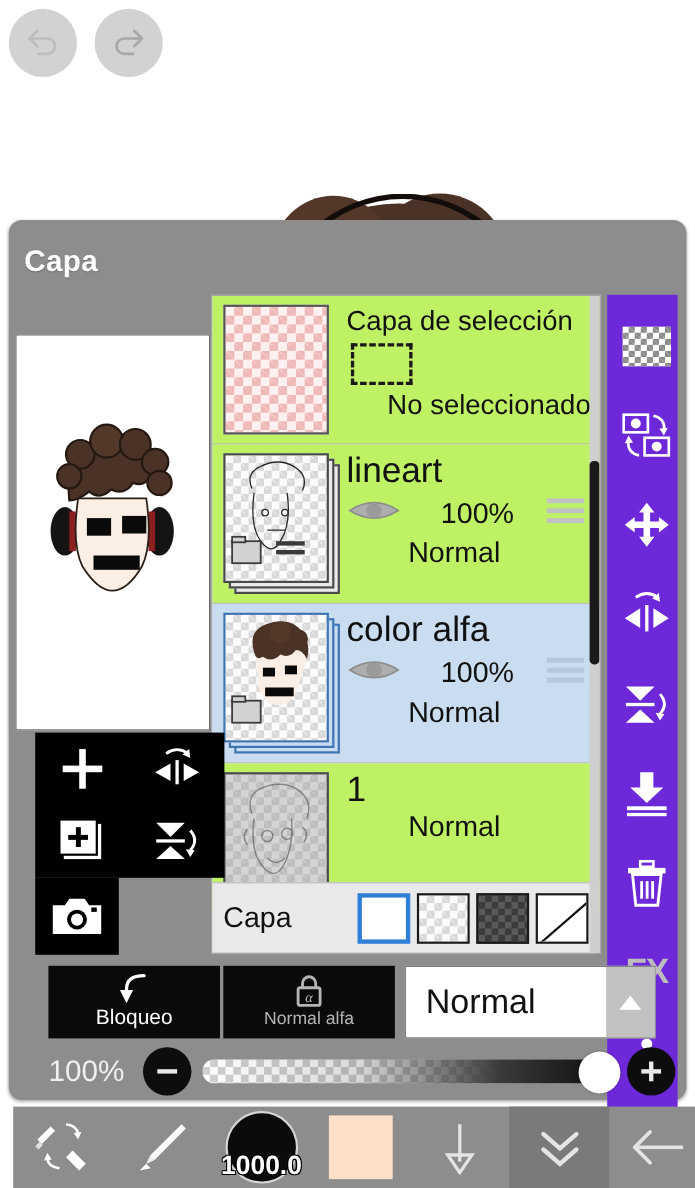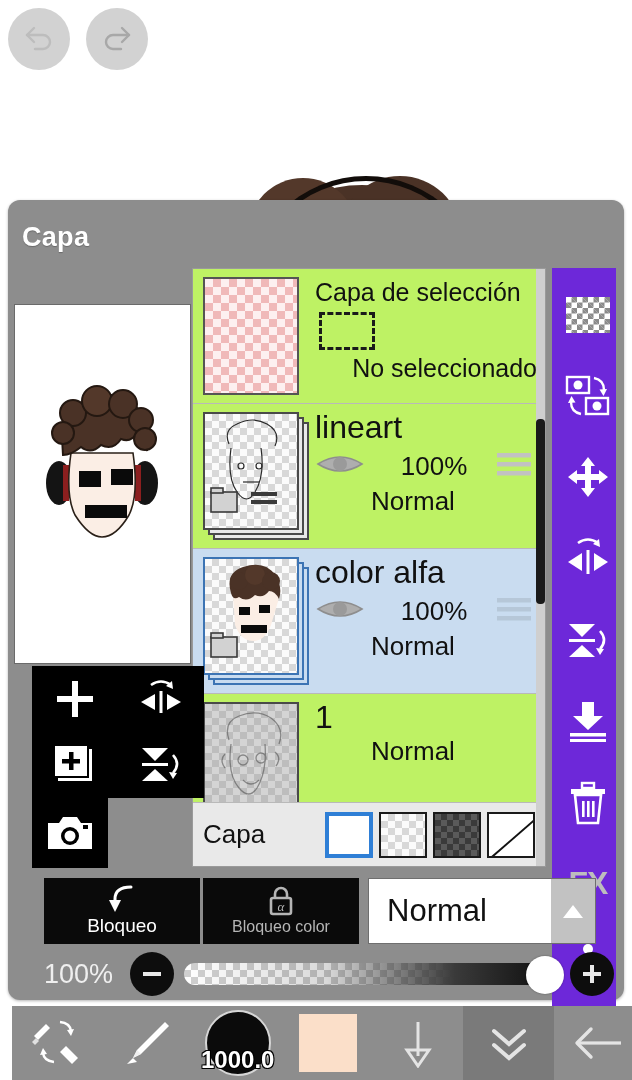--- a/index.html
+++ b/index.html
@@ -459,21 +459,21 @@
       <path d="M2 15 L14 15 L8 27 Z" fill="#fff"></path>
     </svg>
     <span class="lbl">Bloqueo</span>
   </div>
   <div class="blkbtn" id="alphaBtn">
     <svg width="28" height="30" viewBox="0 0 28 30">
       <path d="M8 12 V8 a6 6 0 0 1 12 0 V12" fill="none" stroke="#b5b5b5" stroke-width="2.6"></path>
       <rect x="4" y="12" width="20" height="16" rx="2" fill="none" stroke="#b5b5b5" stroke-width="2.6"></rect>
       <text x="14" y="25" font-size="13" font-family="Liberation Serif, serif" font-style="italic" fill="#b5b5b5" text-anchor="middle">α</text>
     </svg>
-    <span class="lbl dim">Bloqueo color</span>
+    <span class="lbl dim">Normal alfa</span>
   </div>
 </div>
 
 <div id="blendSelect">
   <span id="blendValue">Normal</span>
   <span id="blendArrow">
     <svg width="24" height="20" viewBox="0 0 24 20">
       <path d="M12 4 L22 17 H2 Z" fill="#fff"></path>
     </svg>
   </span>

